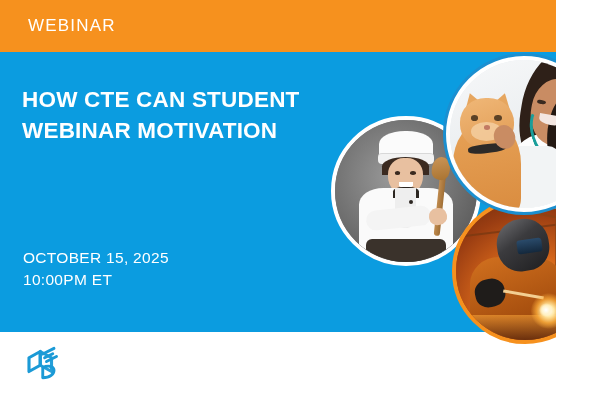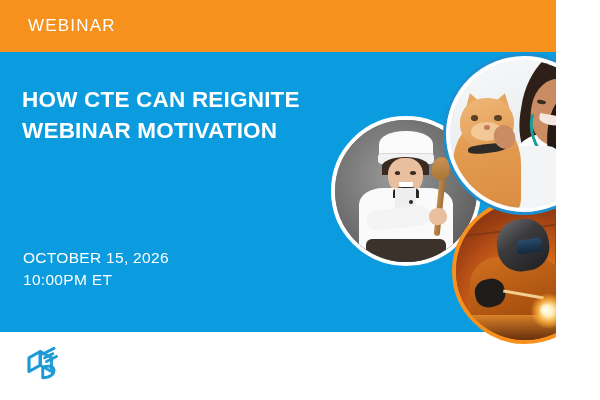--- a/index.html
+++ b/index.html
@@ -504,26 +504,26 @@
 
 <div id="poster">
 
   <div class="band-orange"></div>
   <div class="band-blue"></div>
   <div class="band-white"></div>
 
   <div class="eyebrow">WEBINAR</div>
 
   <div class="headline">
-    <span class="line2">HOW CTE CAN REIGNITE</span>
+    <span class="line2">HOW CTE CAN STUDENT</span>
     <span class="line3">WEBINAR MOTIVATION</span>
   </div>
 
   <div class="datetime">
-    <span>OCTOBER 15, 2026</span>
+    <span>OCTOBER 15, 2025</span>
     <span>10:00PM ET</span>
   </div>
 
   <div class="circle" id="circle-chef">
     <div class="photo">
       <div class="chef-bg"></div>
       <div class="chef-hat"></div>
       <div class="chef-hat-band"></div>
       <div class="chef-hair"></div>
       <div class="chef-face"></div>

